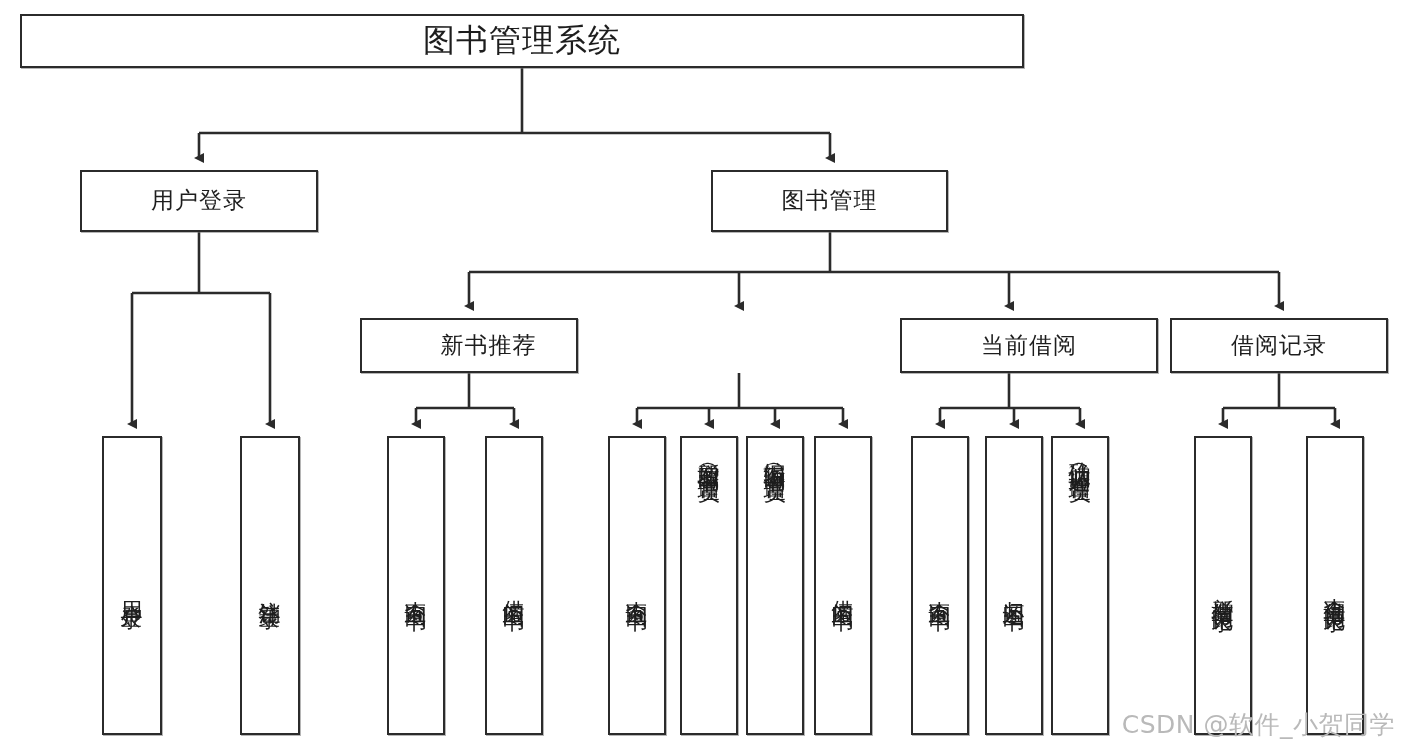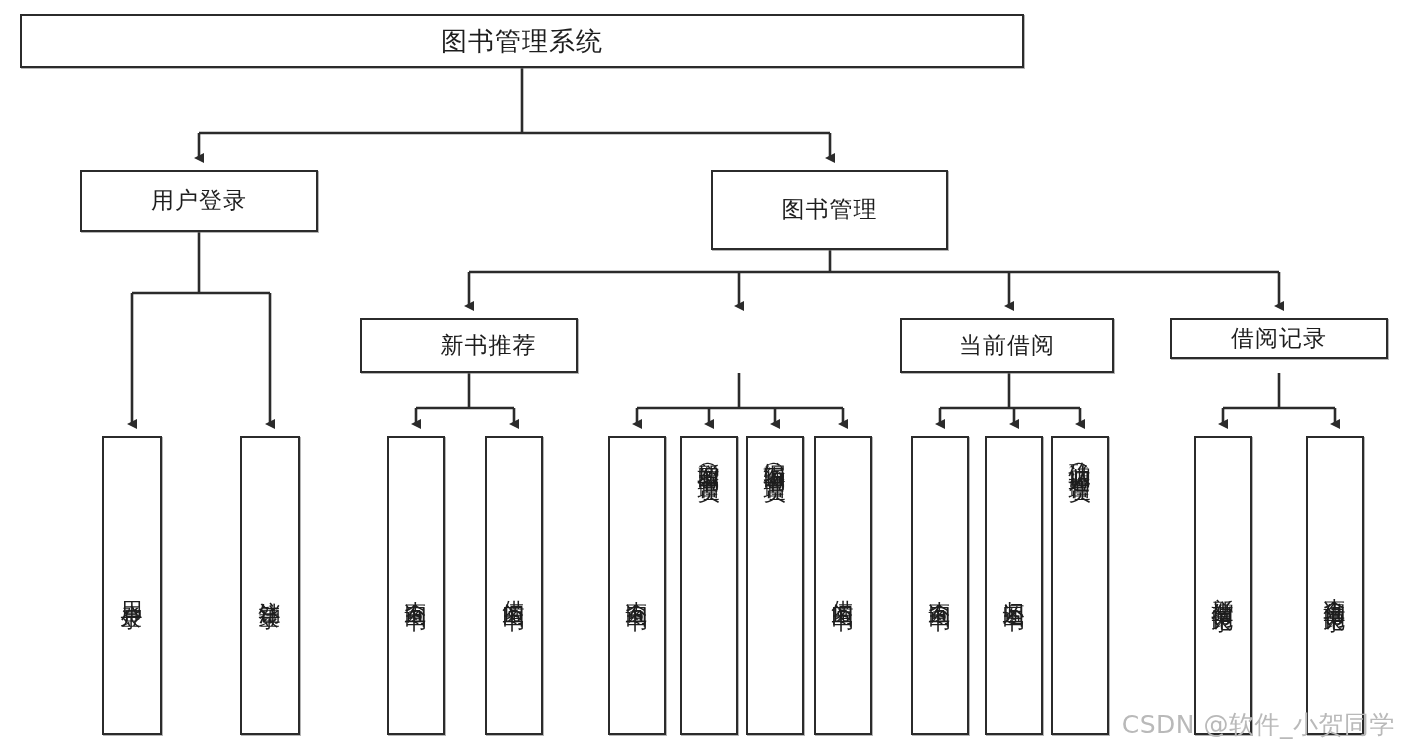--- a/index.html
+++ b/index.html
@@ -27,21 +27,21 @@
     z-index:2;
   }
   .node .lbl{
     display:block;
     text-align:center;
     line-height:1.18;
     white-space:nowrap;
   }
   
   .h-node .lbl{font-size:23px;letter-spacing:1px;}
-  .h-node.root .lbl{font-size:26px;}
+  .h-node.root .lbl{font-size:32px;}
 
   
   .v-node{
     align-items:flex-start;
     padding-top:6px;
   }
   .v-node .lbl{
     writing-mode:vertical-rl;
     text-orientation:upright;
     -webkit-writing-mode:vertical-rl;
@@ -120,31 +120,31 @@
     </g>
   </svg>
 
   <div class="node h-node root" style="left:20px;top:14px;width:1004px;height:54px;">
     <span class="lbl">图书管理系统</span>
   </div>
 
   <div class="node h-node" style="left:80px;top:170px;width:238px;height:62px;">
     <span class="lbl">用户登录</span>
   </div>
-  <div class="node h-node" style="left:711px;top:170px;width:237px;height:80px;">
+  <div class="node h-node" style="left:711px;top:170px;width:237px;height:62px;">
     <span class="lbl">图书管理</span>
   </div>
 
   <div class="node h-node" style="left:360px;top:318px;width:218px;height:55px;padding-left:39px;">
     <span class="lbl">新书推荐</span>
   </div>
-  <div class="node h-node" style="left:900px;top:318px;width:214px;height:55px;">
+  <div class="node h-node" style="left:900px;top:318px;width:258px;height:55px;">
     <span class="lbl">当前借阅</span>
   </div>
-  <div class="node h-node" style="left:1170px;top:318px;width:218px;height:41px;">
+  <div class="node h-node" style="left:1170px;top:318px;width:218px;height:55px;">
     <span class="lbl">借阅记录</span>
   </div>
 
   <div class="node v-node center" style="left:102px;top:436px;width:60px;height:299px;">
     <span class="lbl">用户登录</span>
   </div>
   <div class="node v-node center" style="left:240px;top:436px;width:60px;height:299px;">
     <span class="lbl">注销登录</span>
   </div>
 

